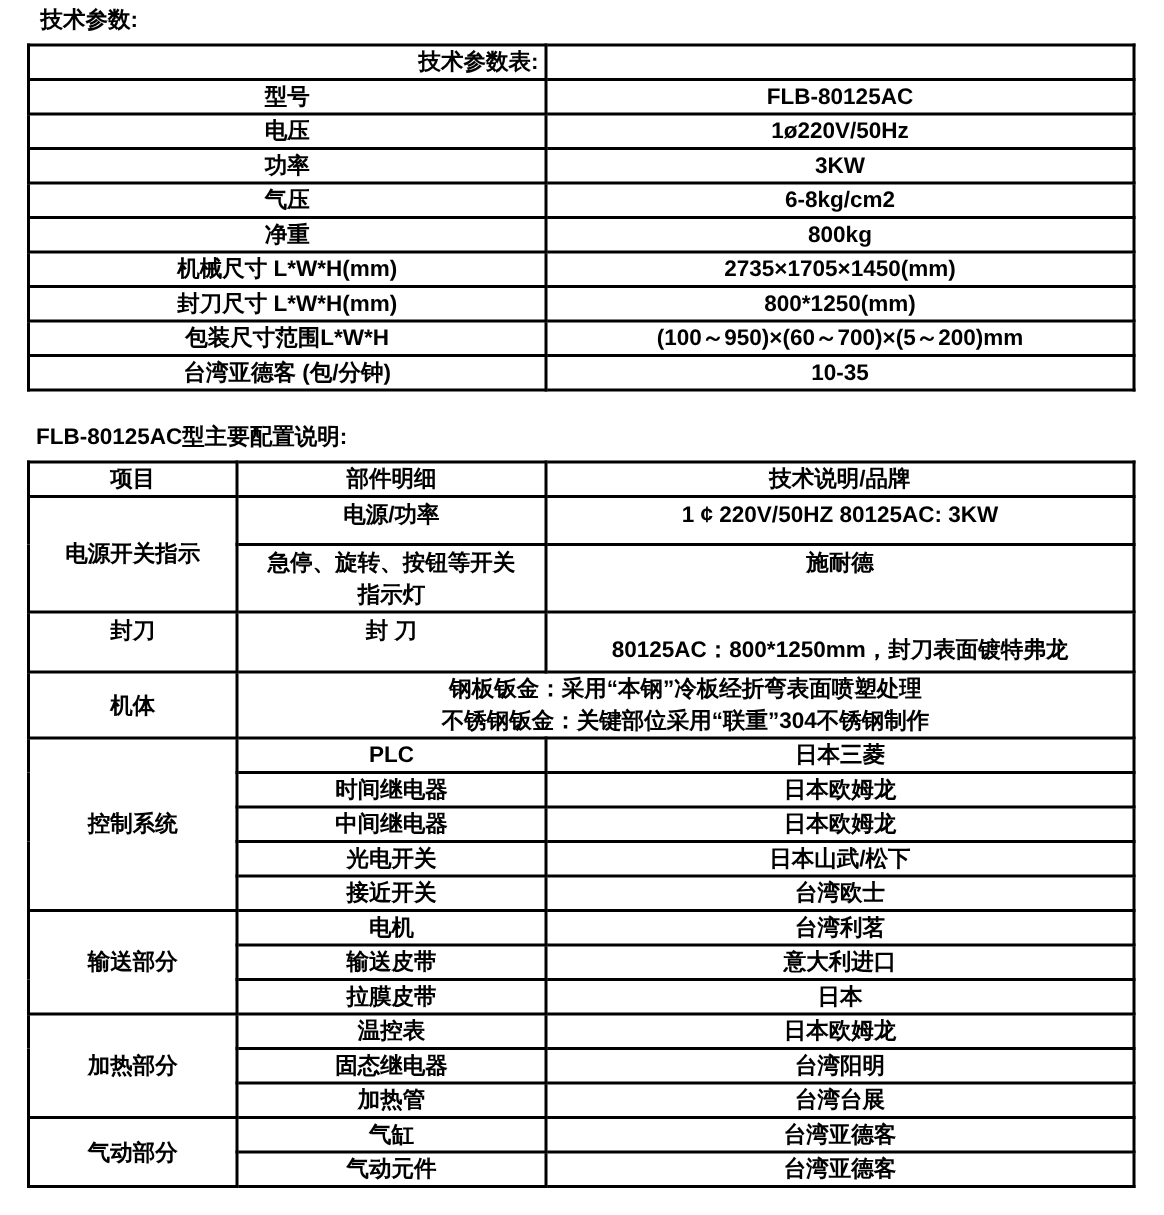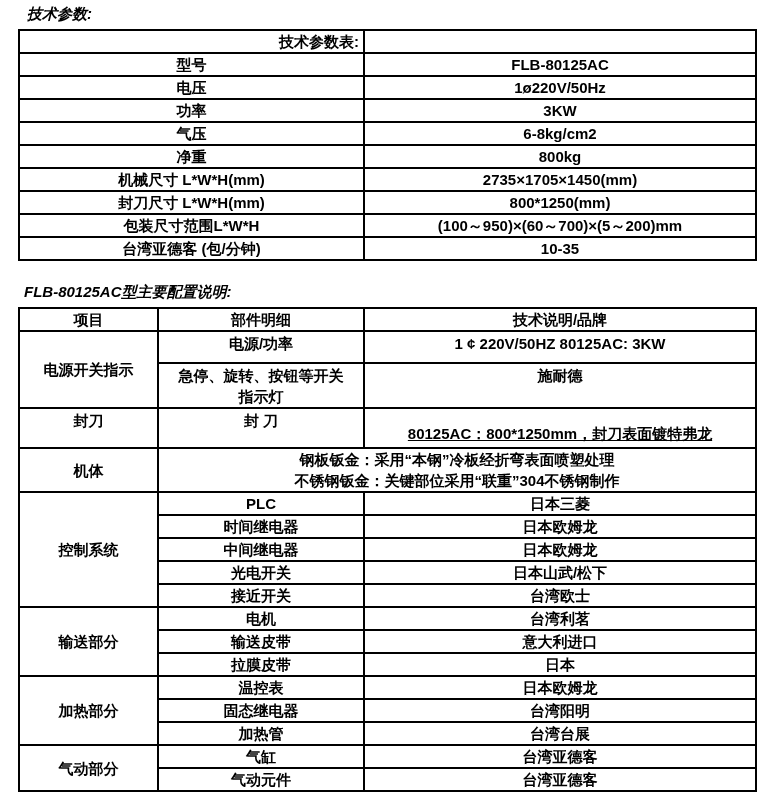--- a/index.html
+++ b/index.html
@@ -11,21 +11,20 @@
     font-weight: bold;
     color: #000;
     overflow: hidden;
   }
   .page { padding: 3px 0 0 18px; }
 
   .doc-title {
     font-size: 15px;
     line-height: 18px;
     margin: 2px 0 6px 9px;
-    font-style: italic;
   }
   .doc-title.second {
     margin: 22px 17px 6px 6px;
   }
 
   table {
     border-collapse: collapse;
     table-layout: fixed;
     width: 737px;
   }
@@ -51,21 +50,21 @@
   .t2 .c1 { width: 139px; }
   .t2 .c2 { width: 206px; }
   .t2 .c3 { width: 392px; }
   .t2 td { height: 21px; }
   .t2 tr.hdr td { height: 20px; }
   .t2 tr.h-tall td { height: 32px; }
   .t2 tr.h-tall2 td { height: 40px; }
   .t2 tr.h-heat td { height: 22px; }
   .t2 tr.h-last td { height: 16px; }
   .va-top { vertical-align: top; padding-top: 1px; }
-  .va-bottom { vertical-align: bottom; padding-bottom: 3px; text-decoration: underline; }
+  .va-bottom { vertical-align: bottom; padding-bottom: 3px; }
   .twoline div { line-height: 21px; }
 </style>
 </head>
 <body>
 
 <div class="page">
 
   <div class="doc-title">技术参数:</div>
 
   <table class="t1">

